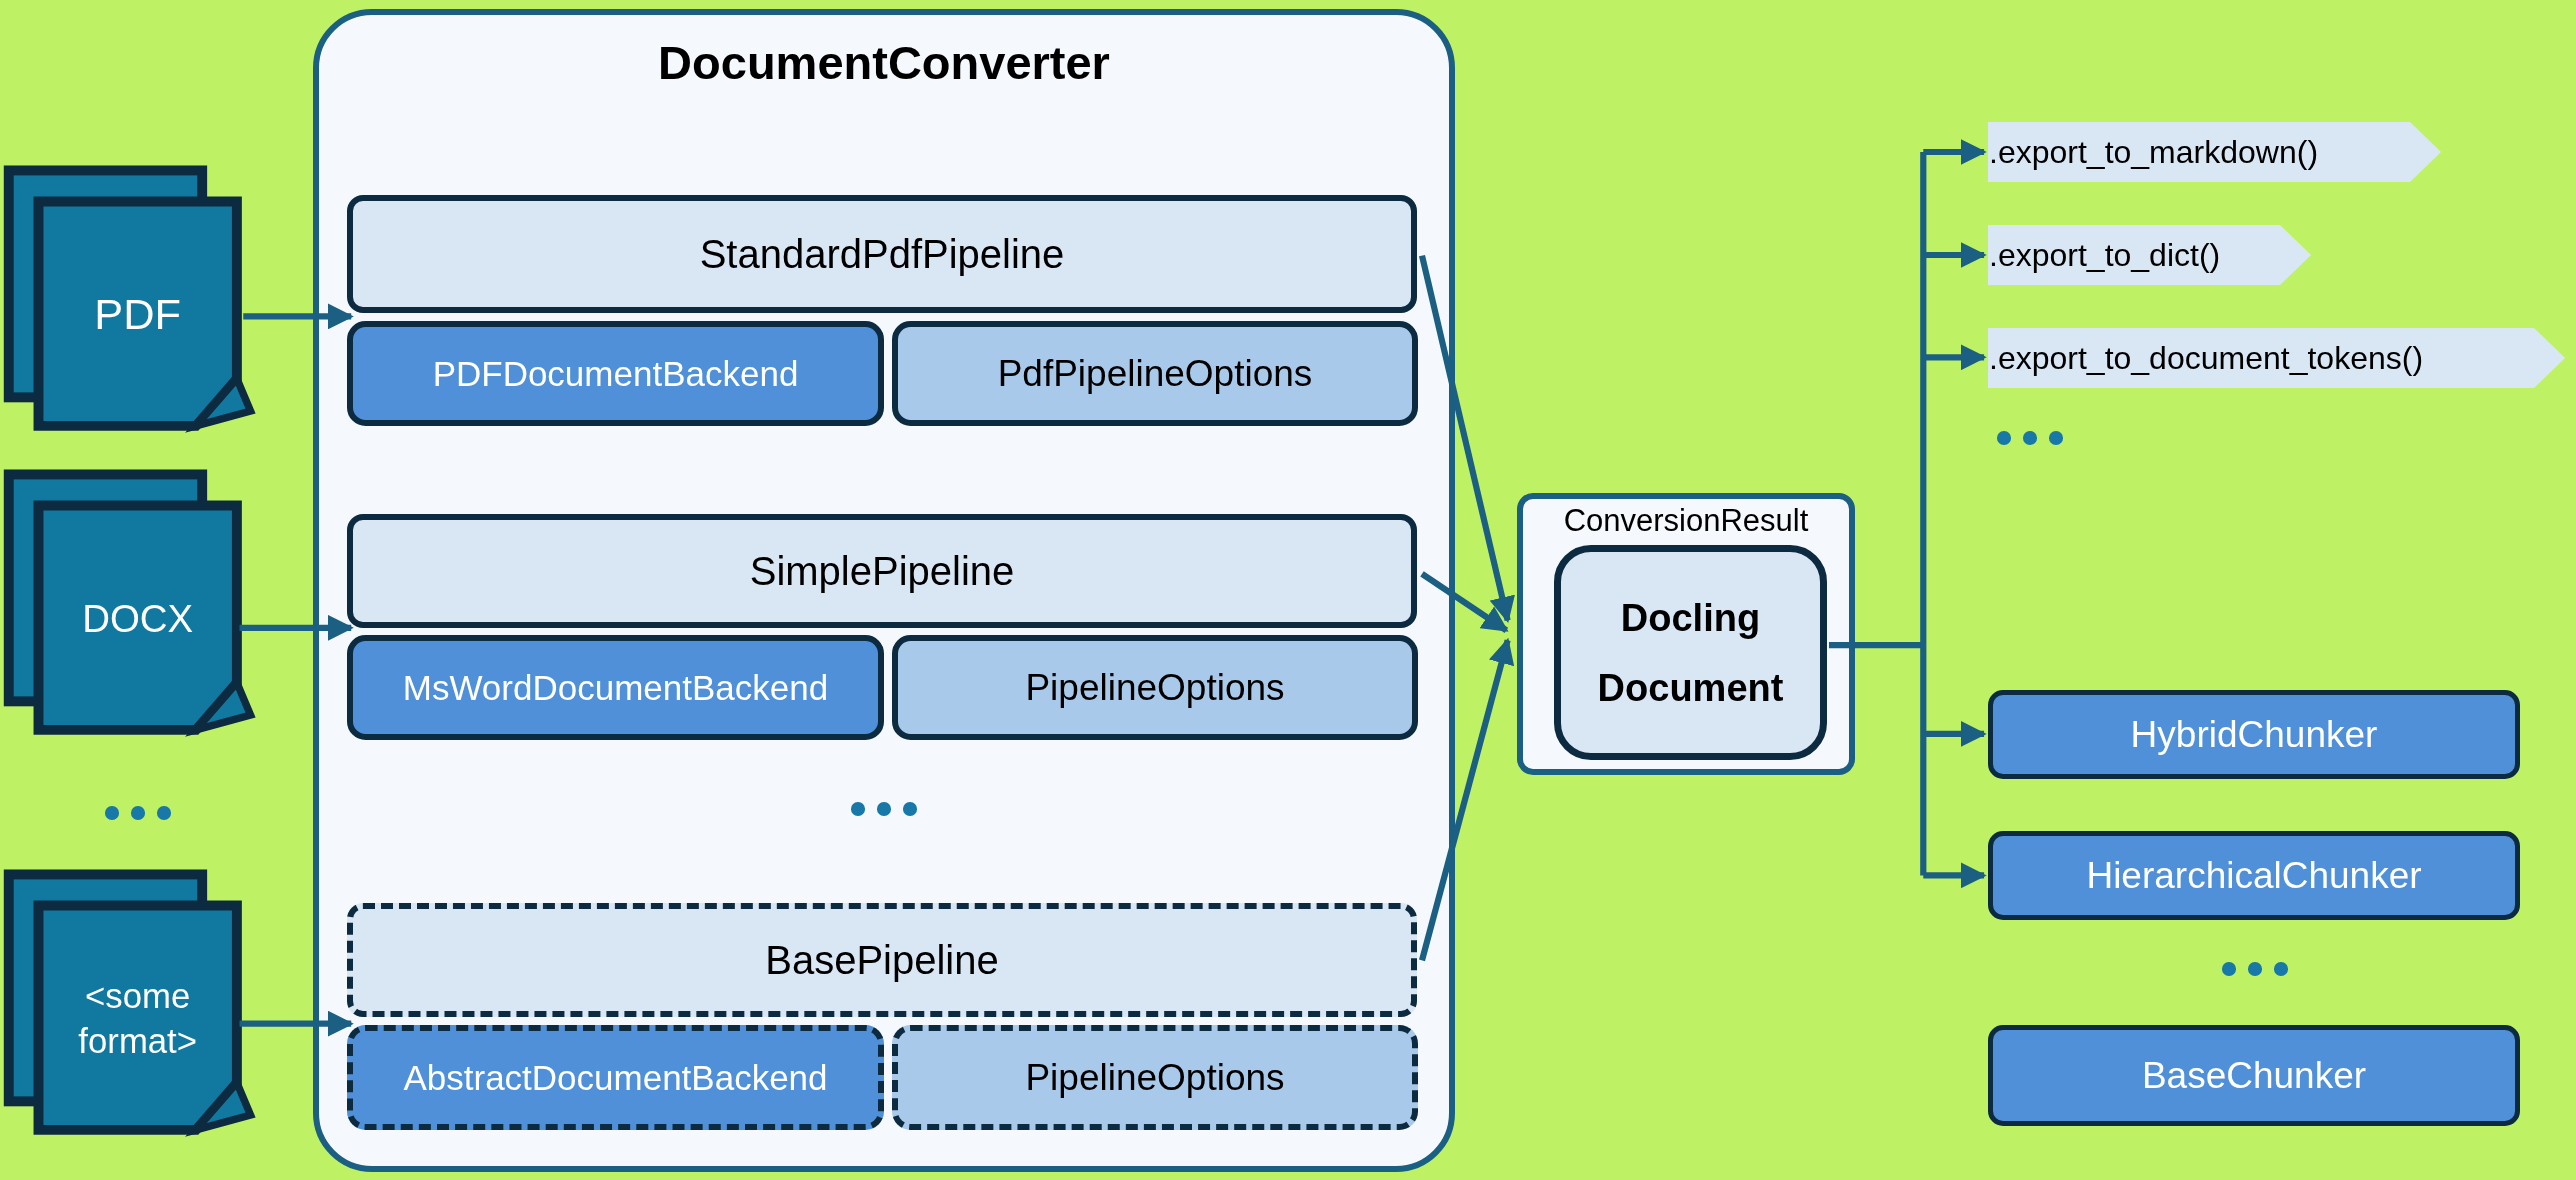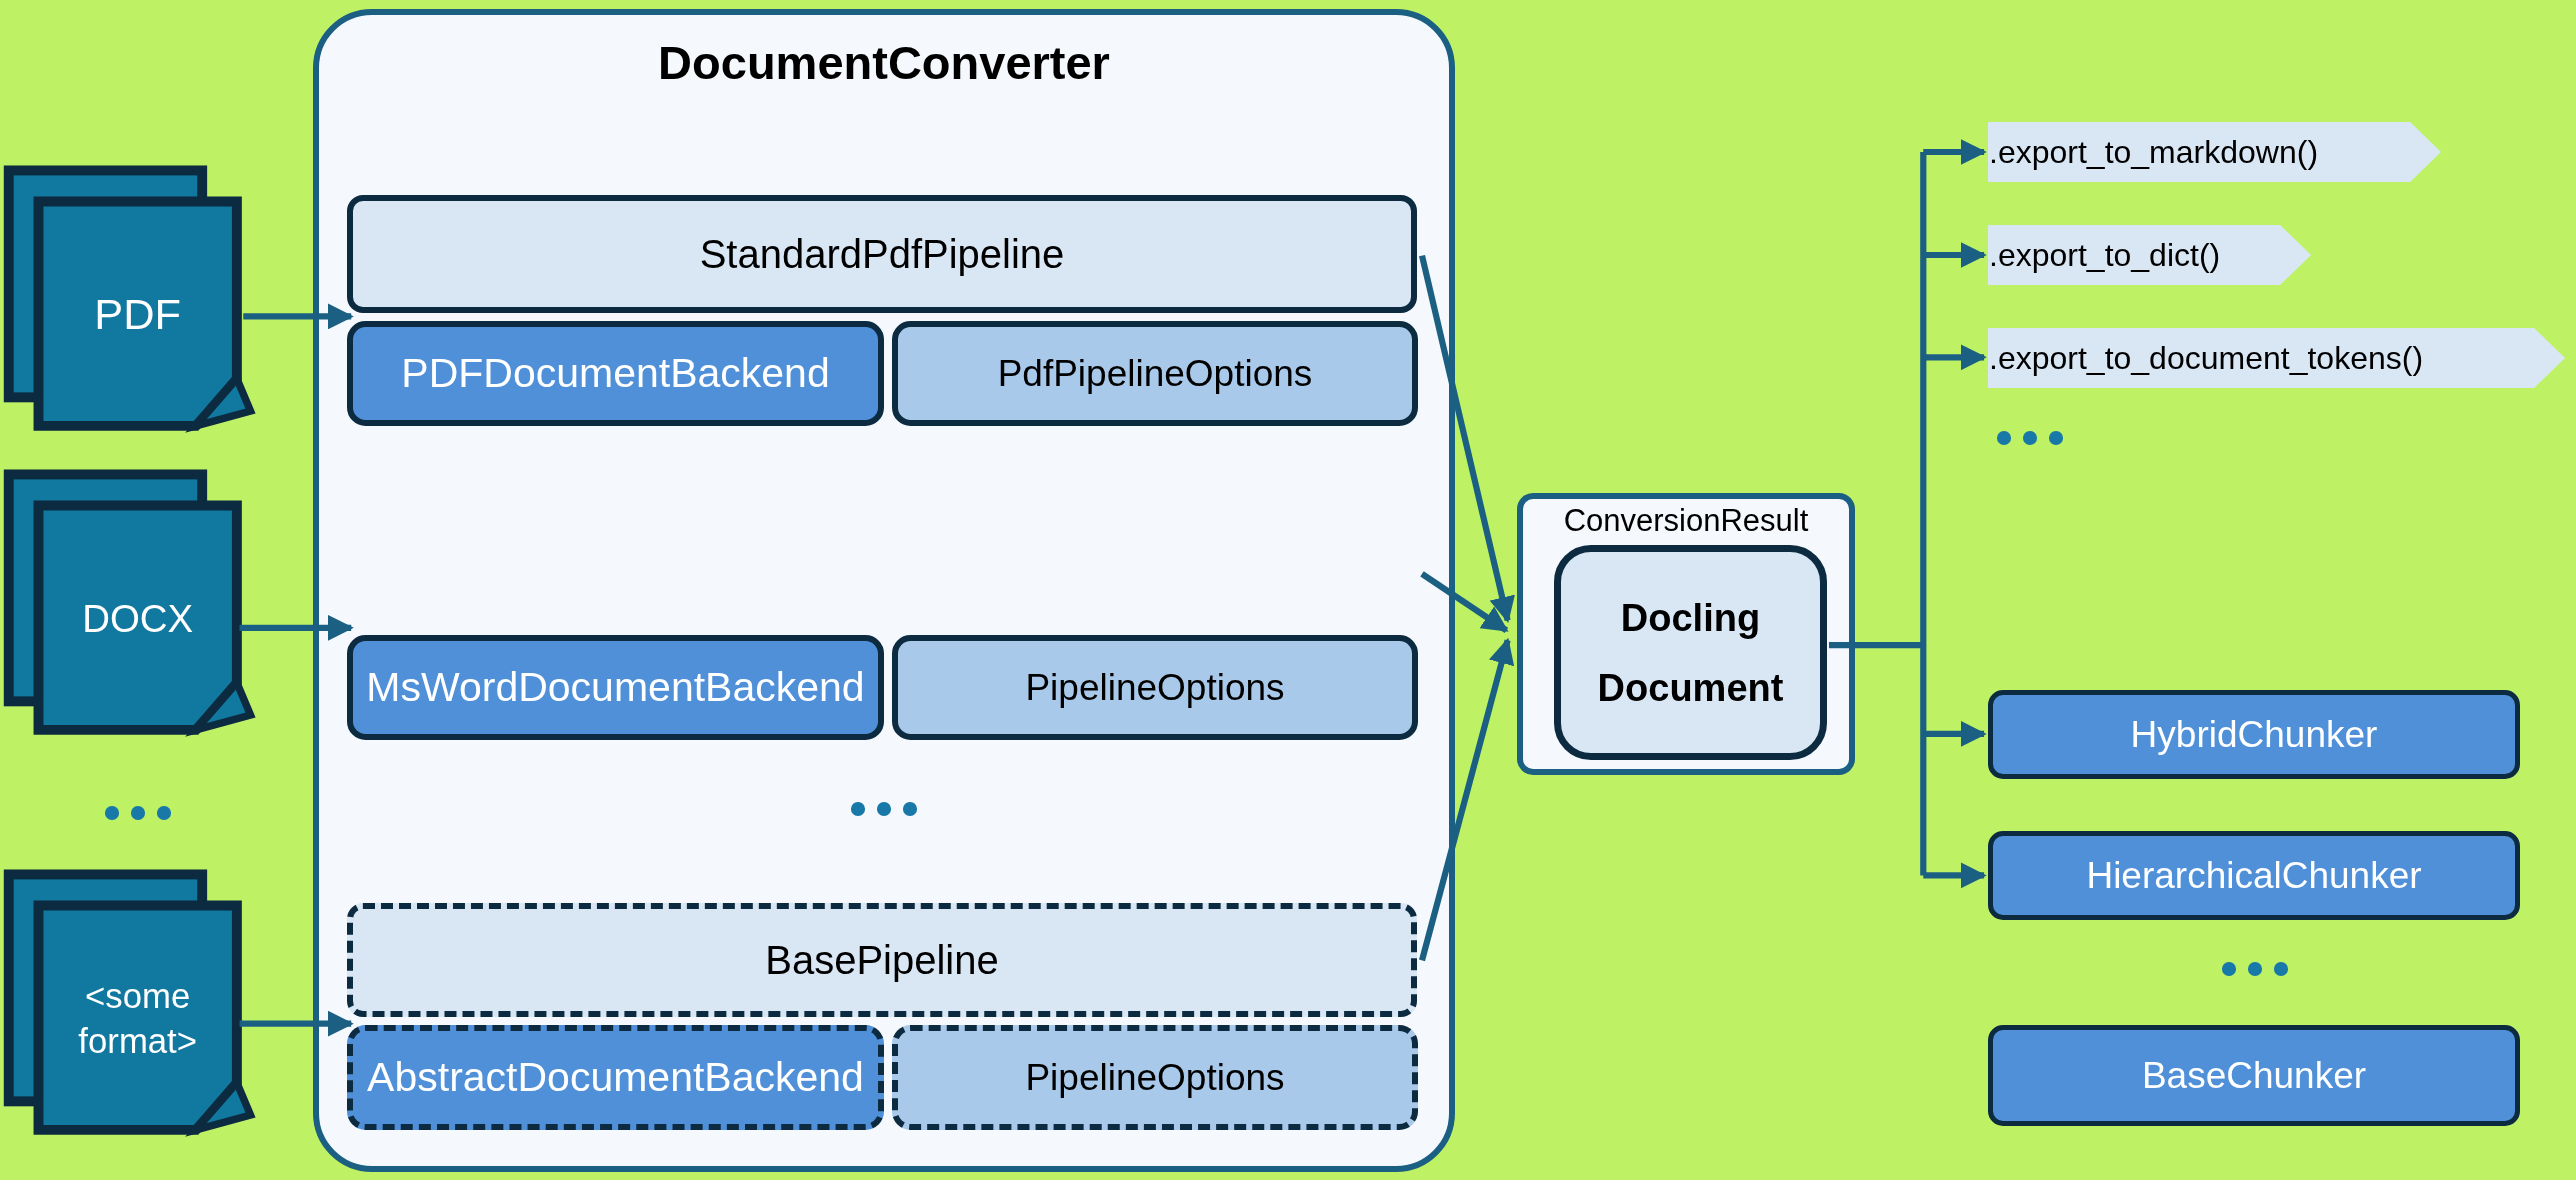--- a/index.html
+++ b/index.html
@@ -15,21 +15,21 @@
   .converter{left:313px;top:8.7px;width:1142px;height:1163px;background:var(--panel);
              border:6.2px solid var(--line);border-radius:59px;}
   .conv-title{left:313px;top:32px;width:1142px;height:60px;display:flex;align-items:center;
               justify-content:center;font-size:47px;font-weight:bold;color:var(--tdark);}
   
   .bigbox{left:347px;width:1070px;background:var(--light);border:6.2px solid var(--ink);
           border-radius:16px;display:flex;align-items:center;justify-content:center;
           font-size:40px;color:var(--tdark);}
   .backend{left:347px;width:537px;background:var(--blue);border:6.2px solid var(--ink);
            border-radius:18.6px;display:flex;align-items:center;justify-content:center;
-           font-size:41px;color:var(--tlight);}
+           font-size:35px;color:var(--tlight);}
   .options{left:892px;width:526px;background:var(--mid);border:6.2px solid var(--ink);
            border-radius:18.6px;display:flex;align-items:center;justify-content:center;
            font-size:37px;color:var(--tdark);}
   .dashed{border-style:dashed;}
   
   .dots{display:flex;gap:12.4px;}
   .dots i{width:13.6px;height:13.6px;border-radius:50%;background:var(--dots);}
   
   .result-outer{left:1517px;top:493px;width:338px;height:282px;background:var(--panel);
                 border:6.2px solid var(--line);border-radius:16px;}
@@ -64,20 +64,23 @@
   <div class="abs bigbox" style="top:195px;height:118px;">
     <span>StandardPdfPipeline</span>
   </div>
   <div class="abs backend" style="top:321px;height:105px;">
     <span>PDFDocumentBackend</span>
   </div>
   <div class="abs options" style="top:321px;height:105px;">
     <span>PdfPipelineOptions</span>
   </div>
 
+  <div class="abs bigbox" style="top:514px;height:114px;">
+    <span>SimplePipeline</span>
+  </div>
   <div class="abs backend" style="top:635px;height:105px;">
     <span>MsWordDocumentBackend</span>
   </div>
   <div class="abs options" style="top:635px;height:105px;">
     <span>PipelineOptions</span>
   </div>
 
   <div class="abs dots" style="left:851px;top:802px;">
       <i></i>
       <i></i>

